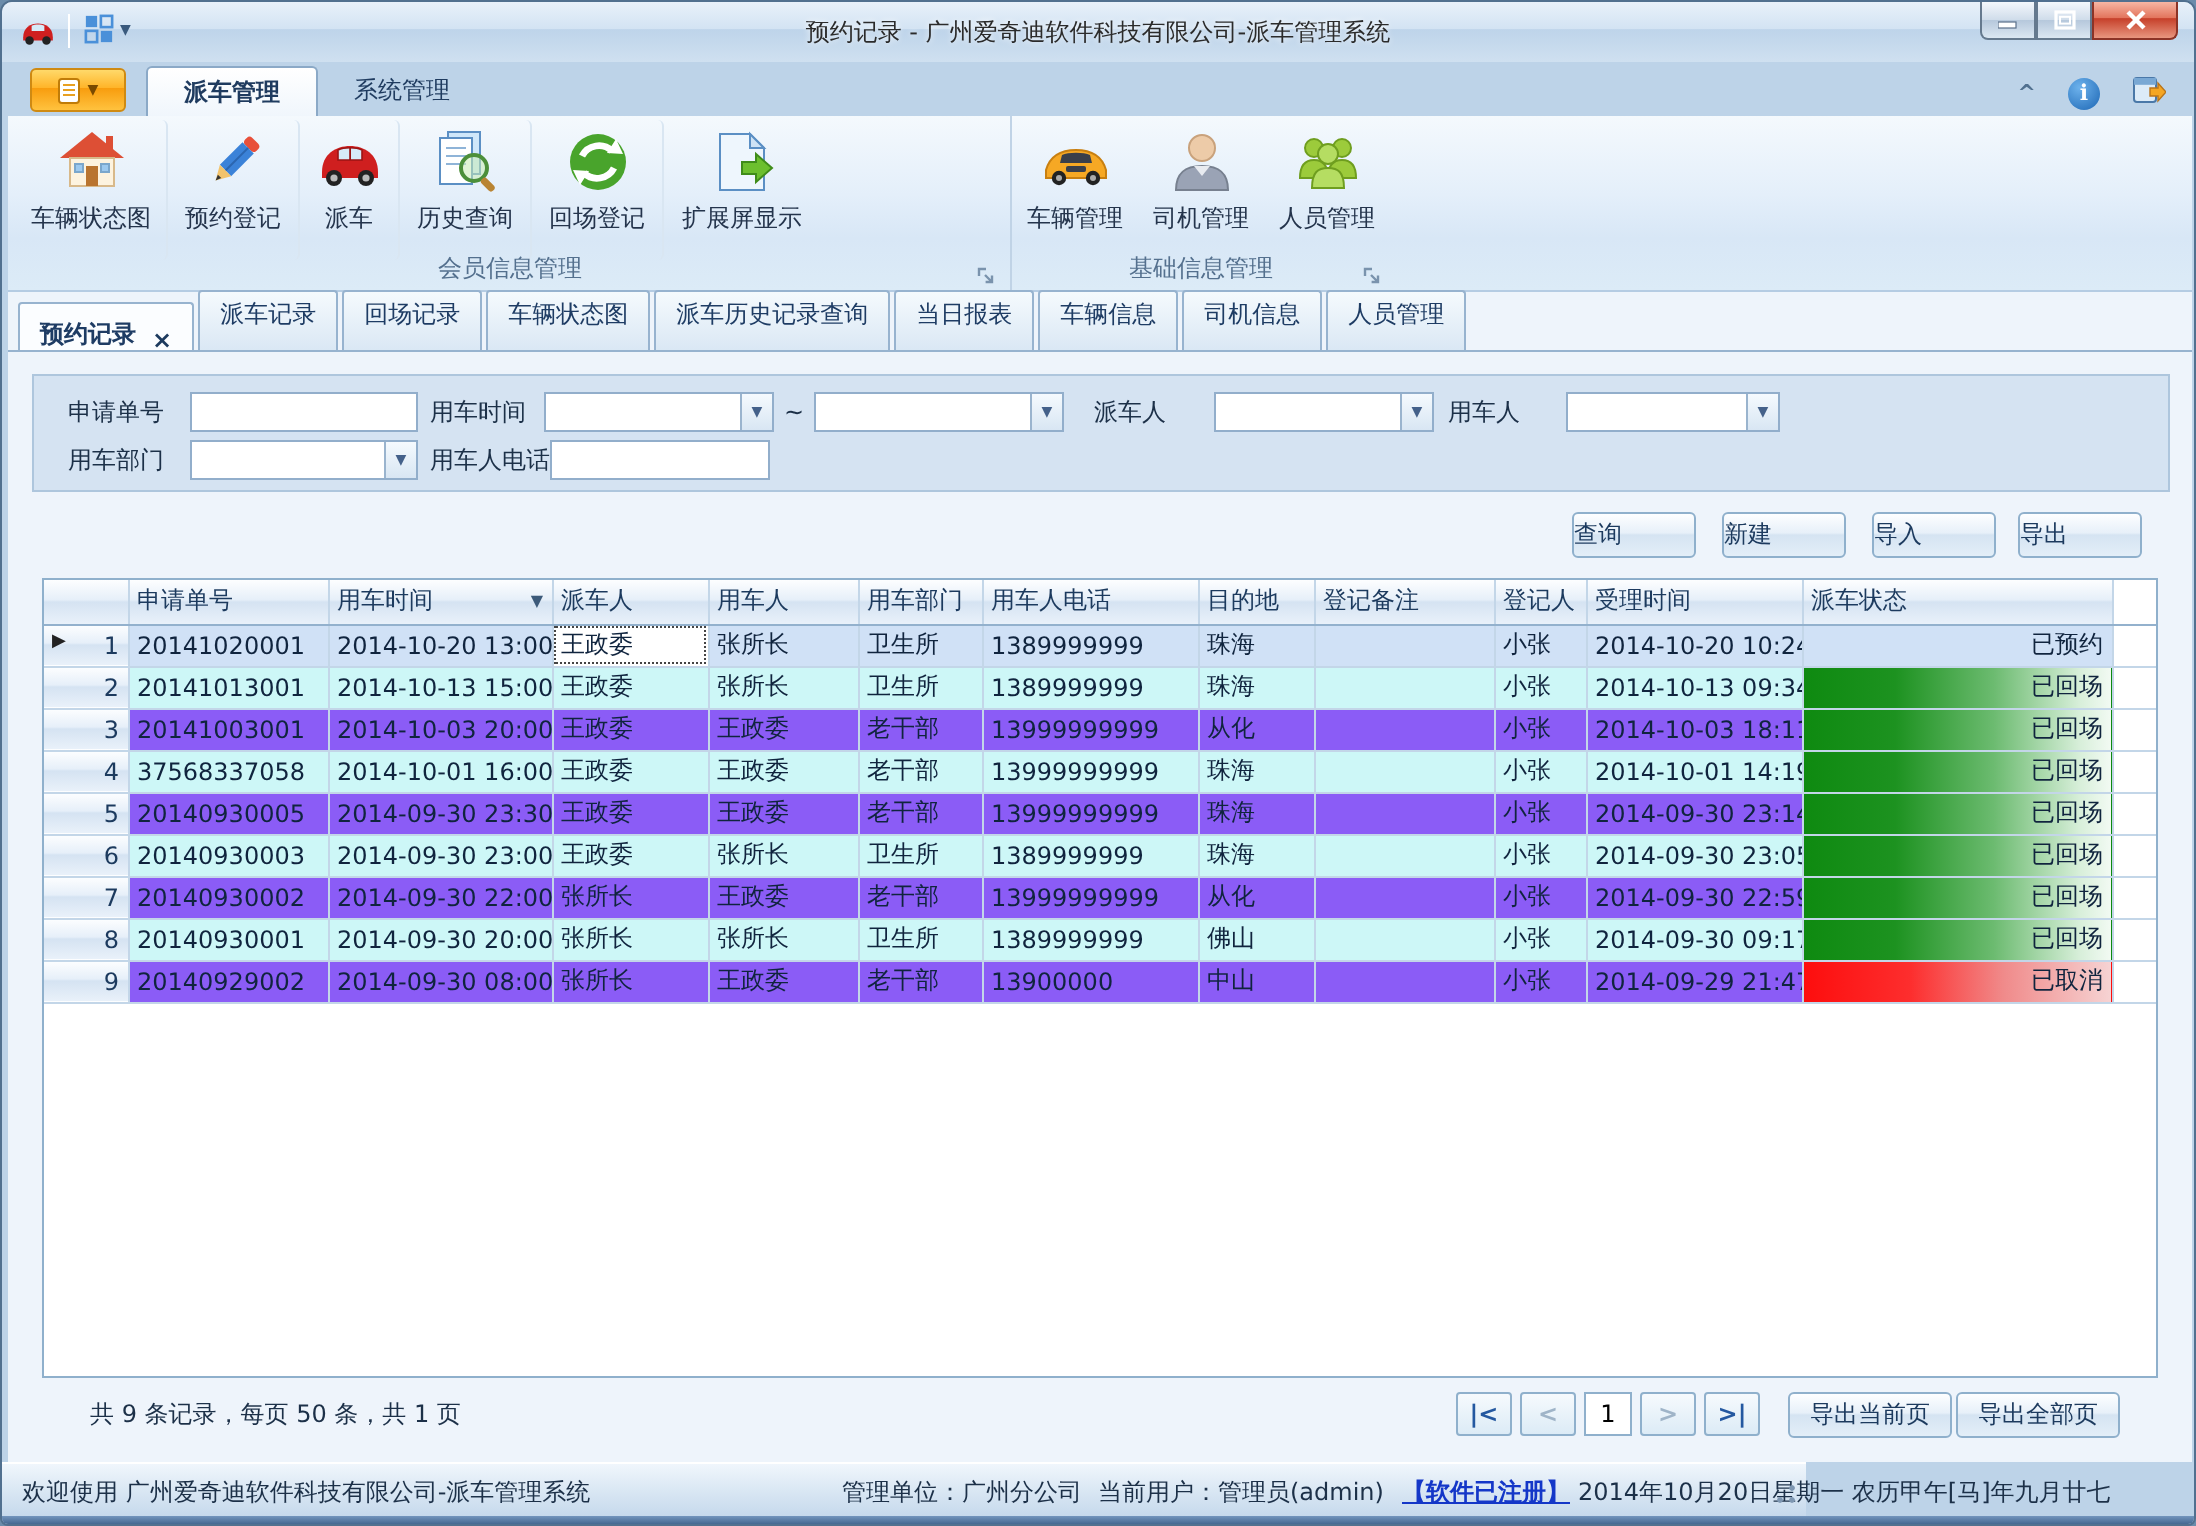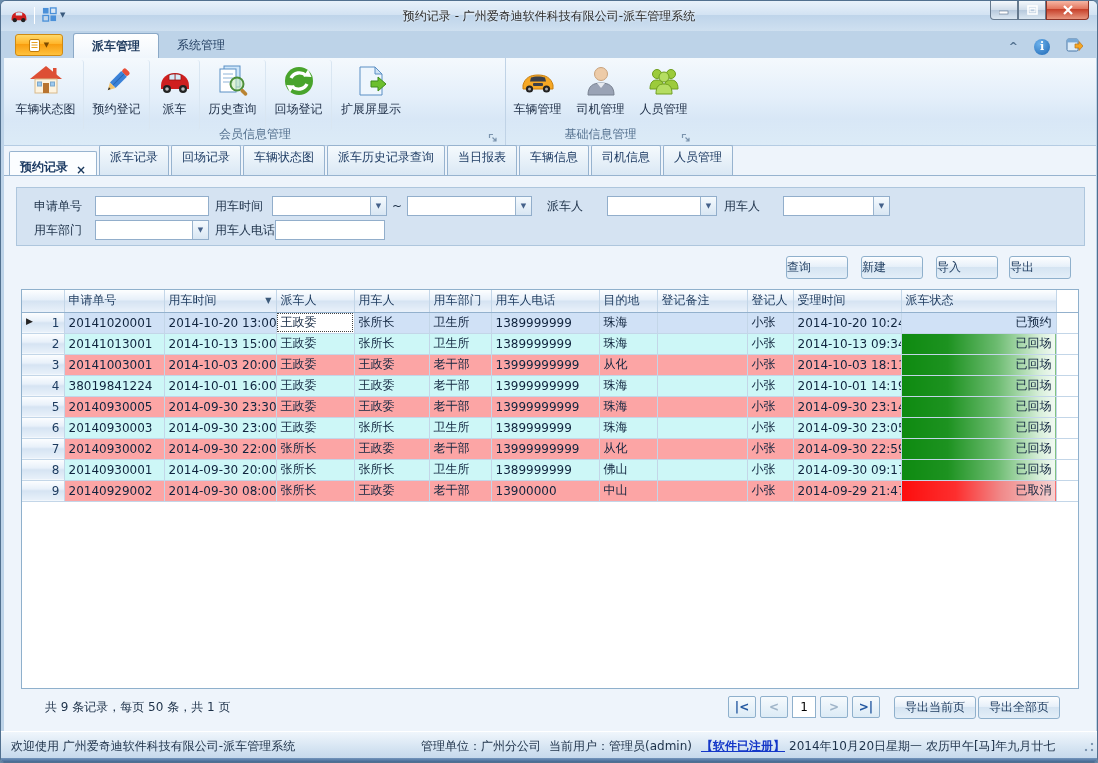--- a/index.html
+++ b/index.html
@@ -84,40 +84,40 @@
   .grid th,.grid td{border-right:1px solid #c3d6e8;border-bottom:1px solid #c3d6e8;overflow:hidden;white-space:nowrap;
     font-weight:normal;text-align:left;padding:0 4px;height:21px;font-size:12px;color:#10243e;}
   .grid thead th{height:22px;color:#1c3a5e;border-bottom:1px solid #93b1cd;
     background:linear-gradient(180deg,#fdfeff,#e6eff9 45%,#d5e3f2 50%,#e9f1fa);}
   .grid th.rowhdr,.grid td.rowhdr{background:linear-gradient(180deg,#fdfeff,#e6eff9 45%,#d5e3f2 50%,#e9f1fa);
     text-align:right;color:#1c3a5e;}
   .grid td.rowhdr .marker{float:left;font-size:9px;color:#222;}
   .grid .sorthdr{display:flex;justify-content:space-between;align-items:center;}
   .grid .sort{font-size:8px;color:#3c5a7a;}
   tr.cyan td{background:#cdf7f7;}
-  tr.cream td{background:#fca5a5;}
+  tr.cream td{background:#8b5cf6;}
   tr.sel td{background:#d0e1f6;}
   td.focused{background:#fff !important;outline:1px dotted #444;outline-offset:-2px;}
   td.status{text-align:right;}
   td.st-returned{background:linear-gradient(90deg,#0e8a10 0%,#1d9220 30%,#6cbb70 62%,#d8efda 90%,#f2faf3 100%) !important;}
   td.st-cancelled{background:linear-gradient(90deg,#fd0d0d 0%,#fd2e2e 35%,#f08a8a 65%,#f6d3d3 100%) !important;}
   td.filler,th.filler{background:#fff !important;border-right:none;}
 
   
   .pager{position:absolute;left:0;top:692px;width:1098px;height:30px;}
   .summary{position:absolute;left:44px;top:6px;color:#1c3048;}
   .pbtn{position:absolute;top:3px;width:28px;height:22px;border:1px solid #8fb0cc;border-radius:2px;text-align:center;
     line-height:20px;background:linear-gradient(180deg,#f6fafd,#dcebf6);color:#2458a0;font-weight:bold;cursor:pointer;}
   .pbtn.disabled{color:#9fb4c8;cursor:default;}
   .pinput{position:absolute;top:3px;width:24px;height:22px;border:1px solid #8fb0cc;text-align:center;font:12px "DejaVu Sans",sans-serif;}
   .ebtn{position:absolute;top:3px;height:23px;padding:0 10px;border:1px solid #8fb0cc;border-radius:3px;color:#1c3a5e;
     background:linear-gradient(180deg,#fdfeff,#e7f0f9 45%,#d5e4f2 50%,#e3eef8);line-height:21px;cursor:pointer;}
 
   
-  .statusbar{position:absolute;left:0;top:730px;width:1098px;height:27px;border-top:1px solid #fff;
+  .statusbar{position:absolute;left:0;top:730px;width:902px;height:27px;border-top:1px solid #fff;
     background:linear-gradient(180deg,#f0f6fc,#d8e6f3 55%,#c6d9ec);}
   .sb{position:absolute;top:6px;color:#1c3048;white-space:nowrap;}
   .sb.link{color:#1437c8;font-weight:bold;text-decoration:underline;cursor:pointer;}
   .grip{position:absolute;right:4px;top:9px;width:12px;height:12px;
     background:radial-gradient(circle at 75% 25%,#7e97b2 1.2px,transparent 1.6px),
                radial-gradient(circle at 75% 75%,#7e97b2 1.2px,transparent 1.6px),
                radial-gradient(circle at 25% 75%,#7e97b2 1.2px,transparent 1.6px);}
   .bottomframe{position:absolute;left:0;top:757px;width:1098px;height:6px;
     background:linear-gradient(180deg,#7395bd,#2f517c);border-radius:0 0 4px 4px;}
   .ric svg{display:block;}
@@ -462,21 +462,21 @@
             <td>13999999999</td>
             <td>从化</td>
             <td></td>
             <td>小张</td>
             <td>2014-10-03 18:11</td>
             <td class="status st-returned">已回场</td>
             <td class="filler"></td>
           </tr>
           <tr class="cyan">
             <td class="rowhdr">4</td>
-            <td>38019841224</td>
+            <td>37568337058</td>
             <td>2014-10-01 16:00</td>
             <td>王政委</td>
             <td>王政委</td>
             <td>老干部</td>
             <td>13999999999</td>
             <td>珠海</td>
             <td></td>
             <td>小张</td>
             <td>2014-10-01 14:19</td>
             <td class="status st-returned">已回场</td>

